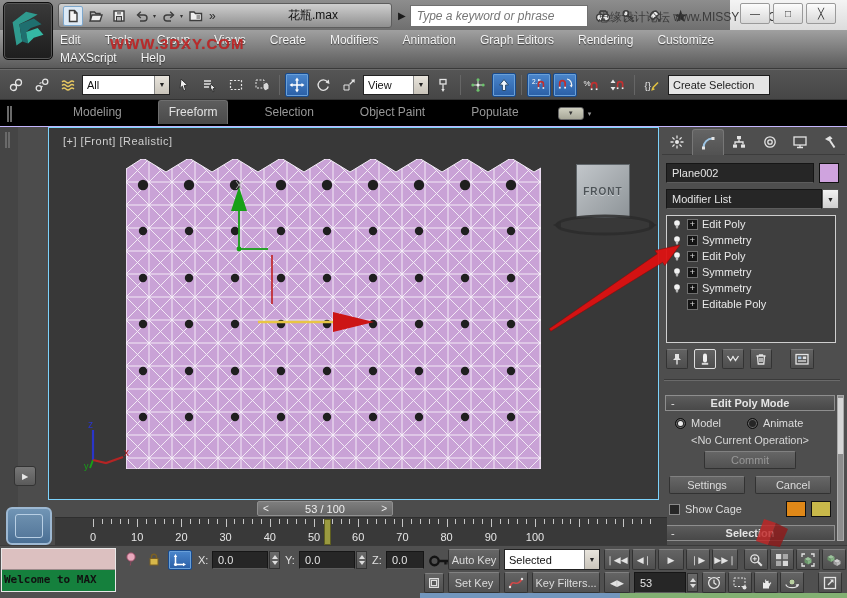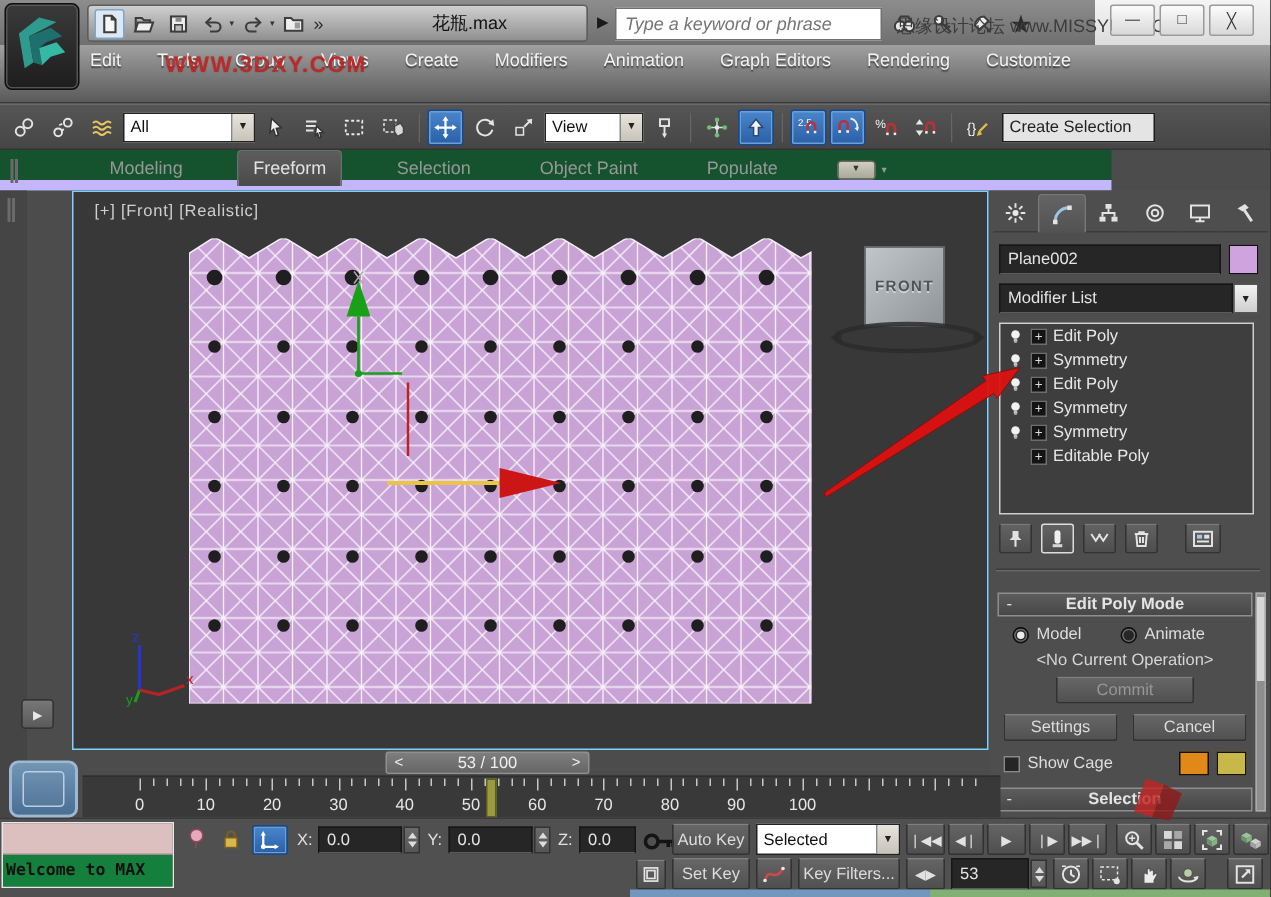--- a/index.html
+++ b/index.html
@@ -41,21 +41,21 @@
 .ibtn{width:24px;height:24px;display:flex;align-items:center;justify-content:center;border-radius:2px}
 .ibtn.on{background:linear-gradient(#4a86cc,#2a5fa6);border:1px solid #184a8c;box-shadow:inset 0 0 0 1px #6aa0d8}
 .sep{width:1px;height:20px;background:#333;border-right:1px solid #666;margin:0 3px}
 .combo{display:flex;height:20px;background:#fff;border:1px solid #222;color:#111;
   align-items:center;font-size:11px;padding-left:4px}
 .combo .ar{margin-left:auto;width:15px;height:100%;background:linear-gradient(#e8e4dc,#c9c4ba);
   border-left:1px solid #888;display:flex;align-items:center;justify-content:center;color:#222;font-size:7px}
 #create-sel{width:102px;height:20px;background:#e4e4e4;border:1px solid #1c1c1c;color:#222;
   font-size:11px;padding:0 4px;font-family:inherit;margin-left:2px}
 
-#ribbon{left:0;top:100px;width:741px;height:27px;background:#14532d;border-bottom:7px solid #c4b5fd}
+#ribbon{left:0;top:100px;width:847px;height:27px;background:#000000;border-bottom:1px solid #c4b5fd}
 .grip{width:5px;height:16px;border-left:2px solid #6a6a6a;border-right:2px solid #6a6a6a}
 .rtab{display:inline-block;padding:4px 10px 5px;margin-right:26px;color:#979797;font-size:12px;cursor:default}
 .rtab.active{background:linear-gradient(#5d5d5d,#4a4a4a);color:#e2e2e2;border:1px solid #6e6e6e;
   border-bottom:none;border-radius:3px 3px 0 0}
 #ribbon-opt{display:inline-flex;align-items:center;gap:4px;vertical-align:middle}
 #ribbon-pill{width:26px;height:13px;background:linear-gradient(#cfcfc0,#a8a898);border:1px solid #666;
   border-radius:3px;display:flex;align-items:center;justify-content:center;color:#333;font-size:6px}
 
 #leftstrip{left:0;top:127px;width:18px;height:418px;background:#454545}
 #vp-arrow-btn{left:14px;top:466px;width:22px;height:20px;background:linear-gradient(#777,#5a5a5a);
@@ -211,20 +211,21 @@
   </div>
   <span class="abs" id="wm-top">思缘设计论坛 www.MISSYUAN.COM</span>
   <div class="abs" style="left:740px;top:3px;display:flex;gap:3px;z-index:10">
     <span class="winbtn">—</span>
     <span class="winbtn">□</span>
     <span class="winbtn">╳</span>
   </div>
 
   <div class="abs" id="menubar">
     <div id="menu-row-1"><span class="menu-item">Edit</span><span class="menu-item">Tools</span><span class="menu-item">Group</span><span class="menu-item">Views</span><span class="menu-item">Create</span><span class="menu-item">Modifiers</span><span class="menu-item">Animation</span><span class="menu-item">Graph Editors</span><span class="menu-item">Rendering</span><span class="menu-item">Customize</span></div>
+    <div id="menu-row-2"><span class="menu-item">MAXScript</span><span class="menu-item">Help</span></div>
   </div>
   <span class="abs wm-red" style="left:110px;top:35px">WWW.3DXY.COM</span>
 
   <div class="abs" id="toolbar">
     <span class="ibtn">
         <svg viewBox="0 0 16 16" width="16" height="16">
           <circle cx="5.5" cy="10.5" r="3" stroke="#e4e4e4" fill="none" stroke-width="1.3"></circle>
           <circle cx="10.5" cy="5.5" r="3" stroke="#e4e4e4" fill="none" stroke-width="1.3"></circle>
           <path d="M7.5 8.5 L8.5 7.5" stroke="#e4e4e4" fill="none" stroke-width="1.3"></path>
         </svg>

